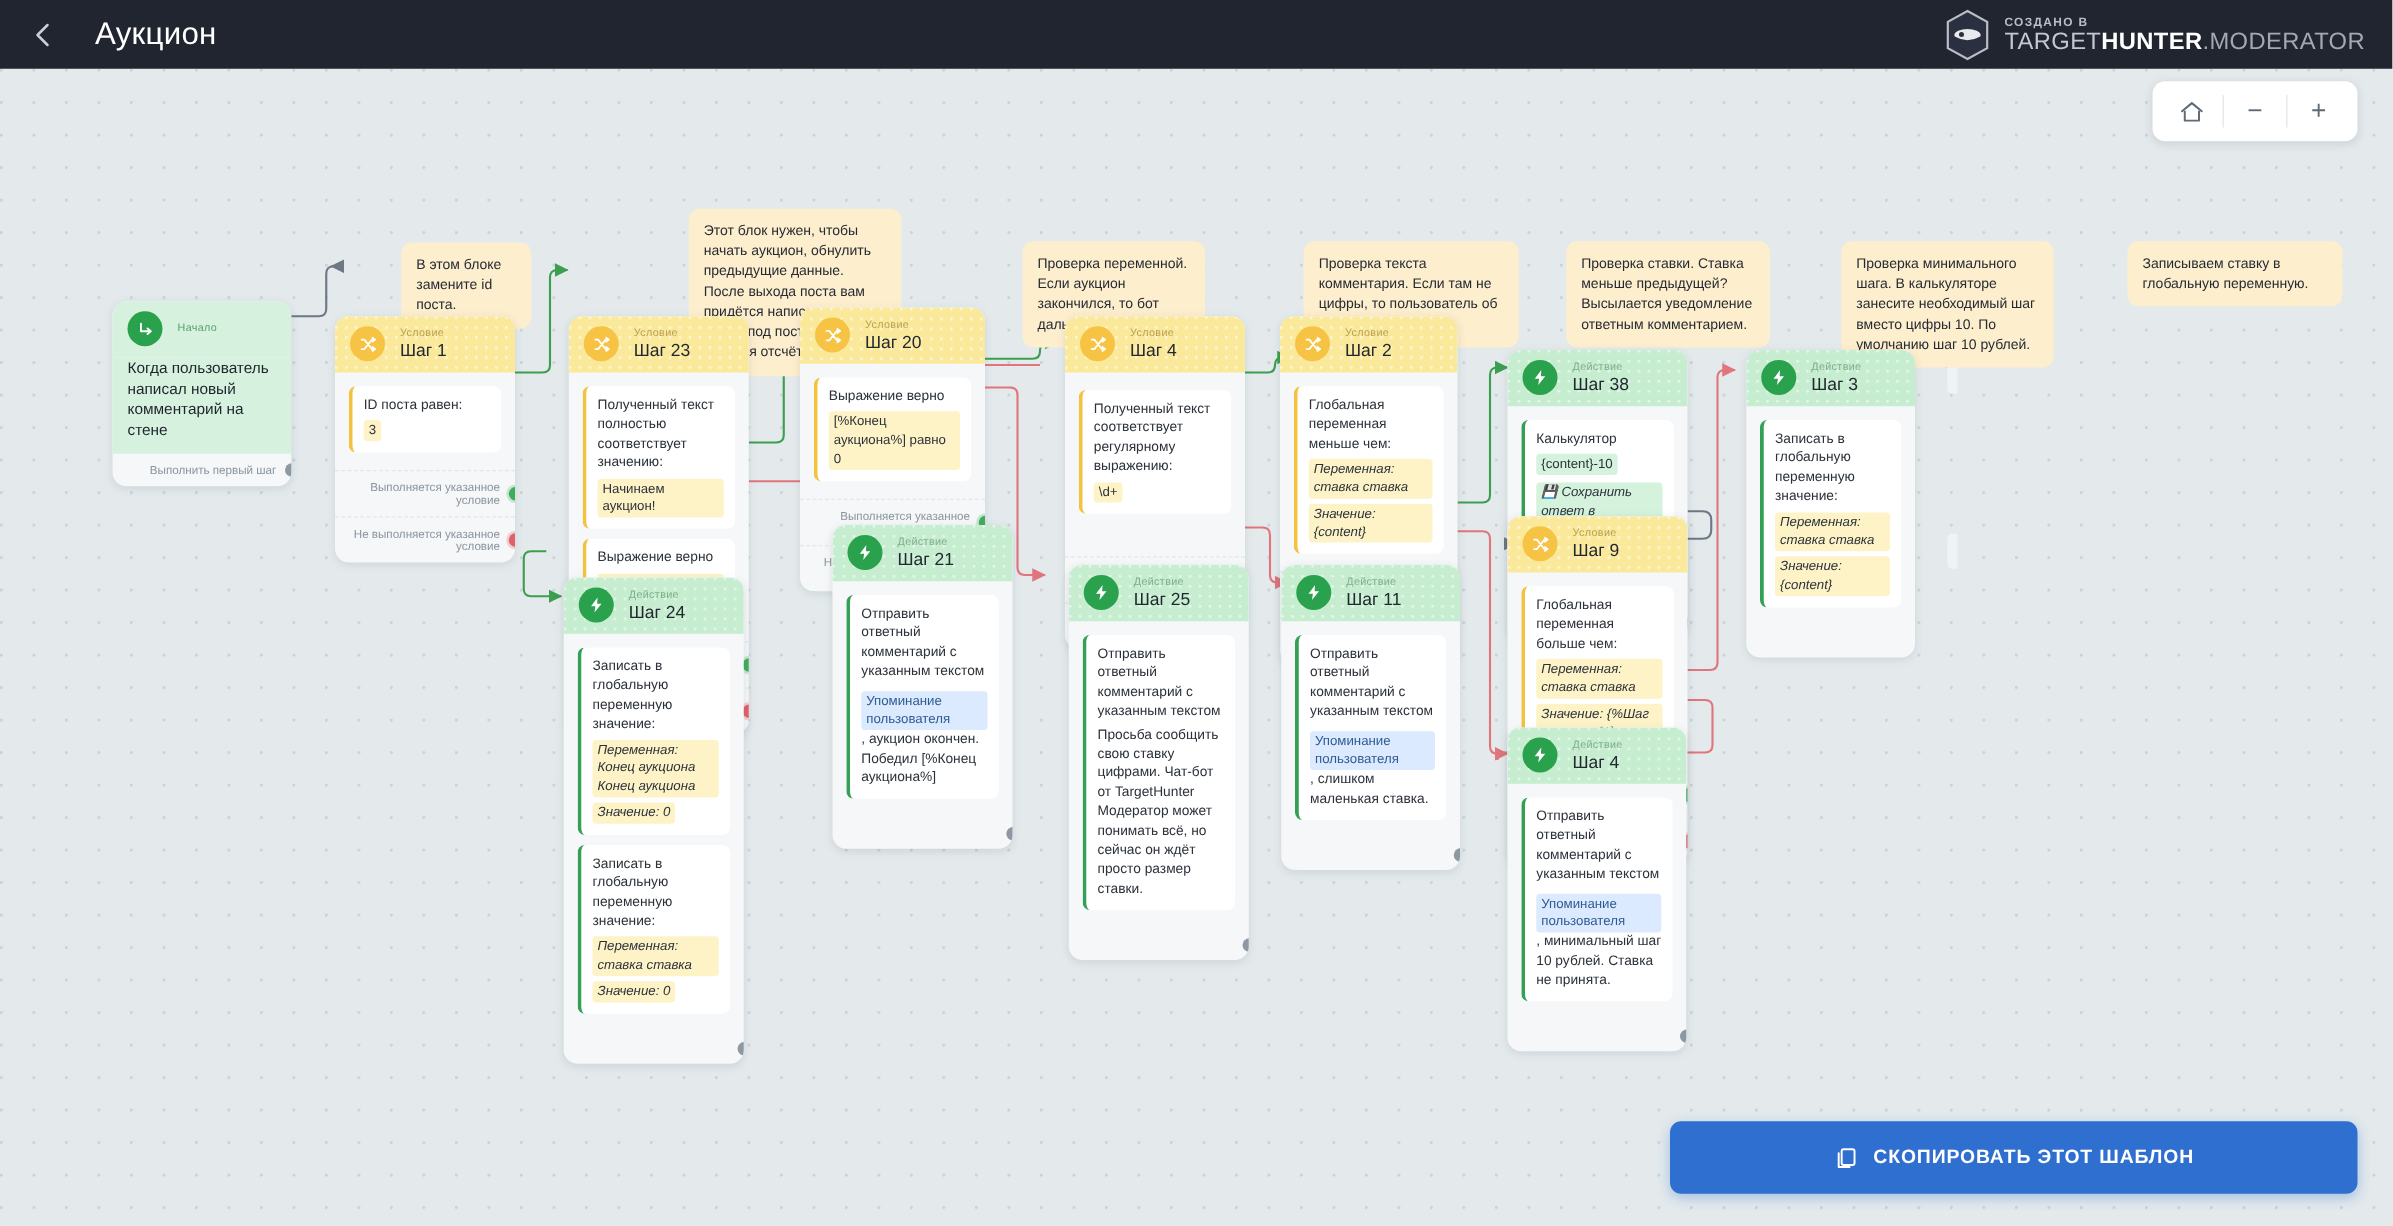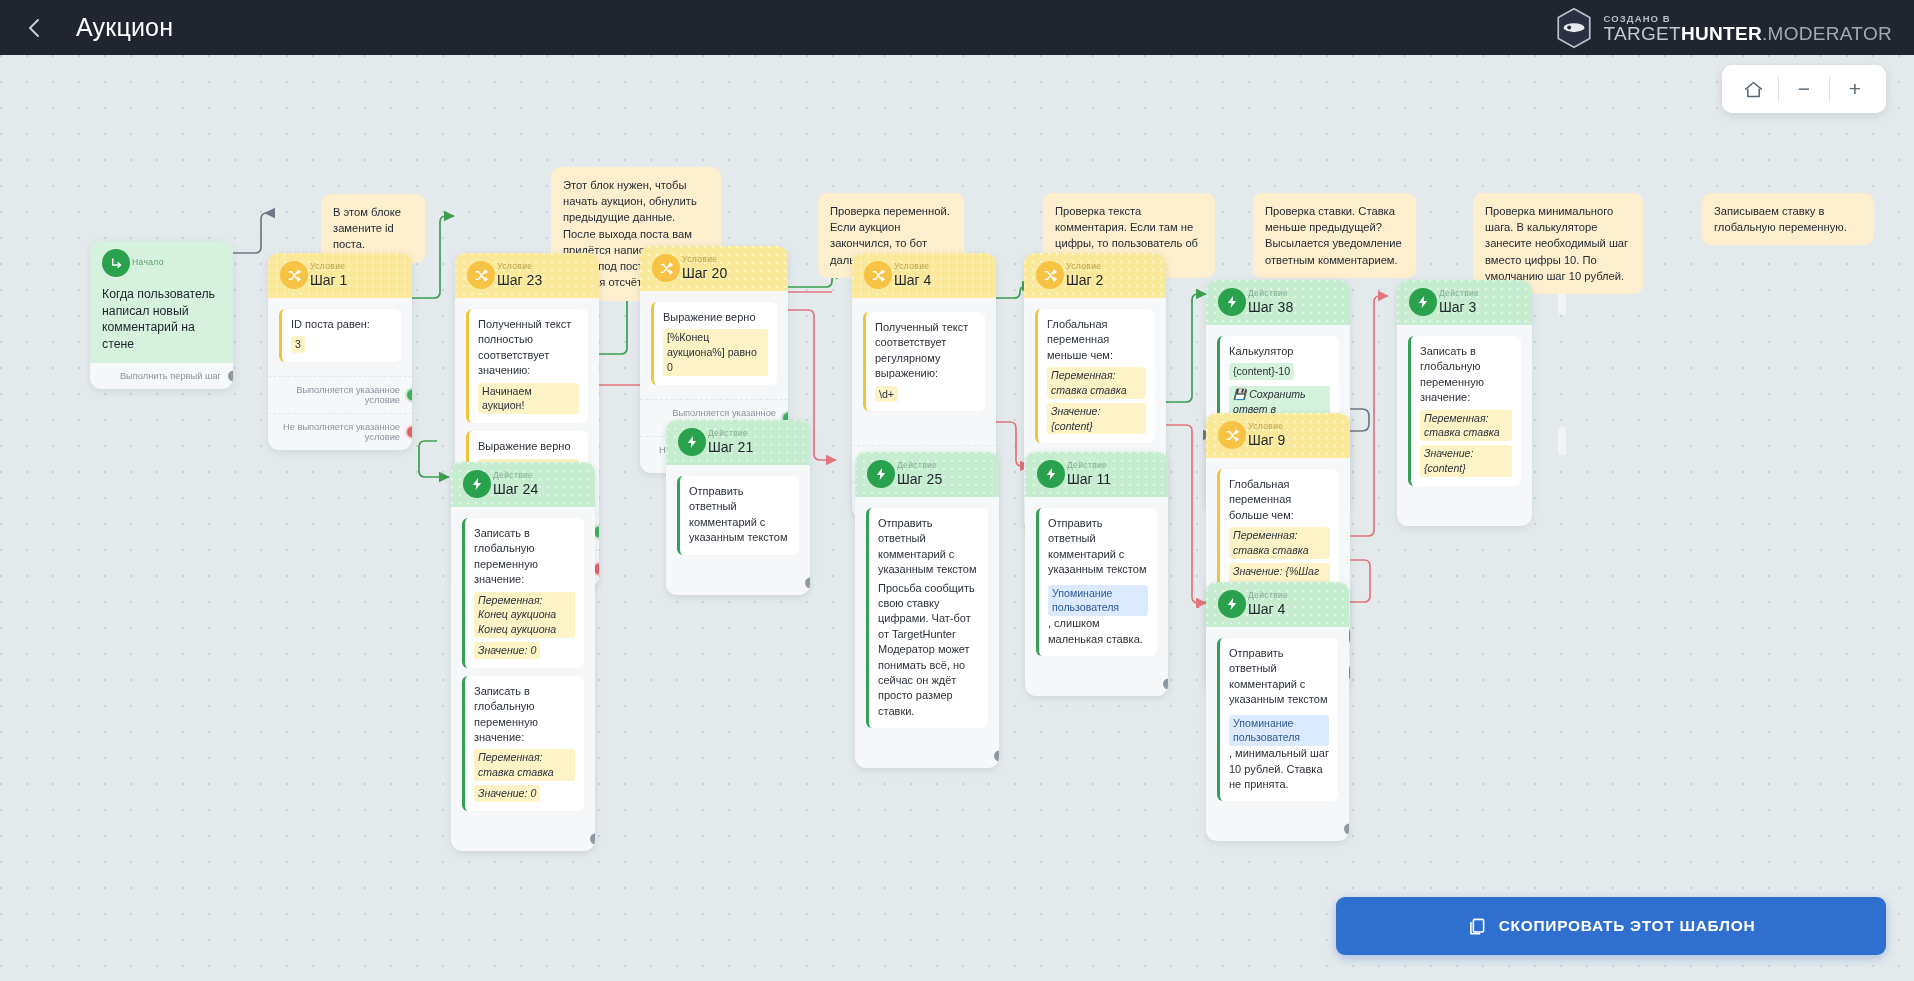--- a/index.html
+++ b/index.html
@@ -71,21 +71,21 @@
     font-size: 11.2px; line-height: 1.45; z-index: 5;
   }
 
   
   .node {
     position: absolute; background: #f5f7f8; border-radius: 11px;
     box-shadow: 0 2px 7px rgba(60,75,90,.13);
     z-index: 10; overflow: hidden;
   }
   .node-head {
-    display: flex; align-items: center; gap: 2px; padding: 8px 12px 9px 12px;
+    display: flex; align-items: center; gap: 12px; padding: 8px 12px 9px 12px;
     position: relative;
   }
   .node-head.cond {
     background: #fbe99b;
     background-image: radial-gradient(circle at 1px 1px, rgba(255,255,255,.55) 1px, transparent 1.3px);
     background-size: 8px 8px;
   }
   .node-head.act {
     background: #c6edcf;
     background-image: radial-gradient(circle at 1px 1px, rgba(255,255,255,.5) 1px, transparent 1.3px);
@@ -525,20 +525,23 @@
           </svg>
         </div>
         <div class="head-txt">
           <div class="kind act">Действие</div>
           <div class="title">Шаг 21</div>
         </div>
       </div>
       <div class="node-body">
         <div class="field green">
           <div>Отправить ответный комментарий с указанным текстом</div>
+          <div class="plain">
+            <span class="tag mention">Упоминание пользователя</span><span>, аукцион окончен. Победил [%Конец аукциона%]</span>
+          </div>
         </div>
       </div>
       <div class="node-foot">
         <span class="port gray" style="right:-6px; top:14px;"></span>
       </div>
     </div>
 
     <div class="node" style="left:451px; top:407px; width:144px;">
       <div class="node-head act">
         <div class="badge act">

